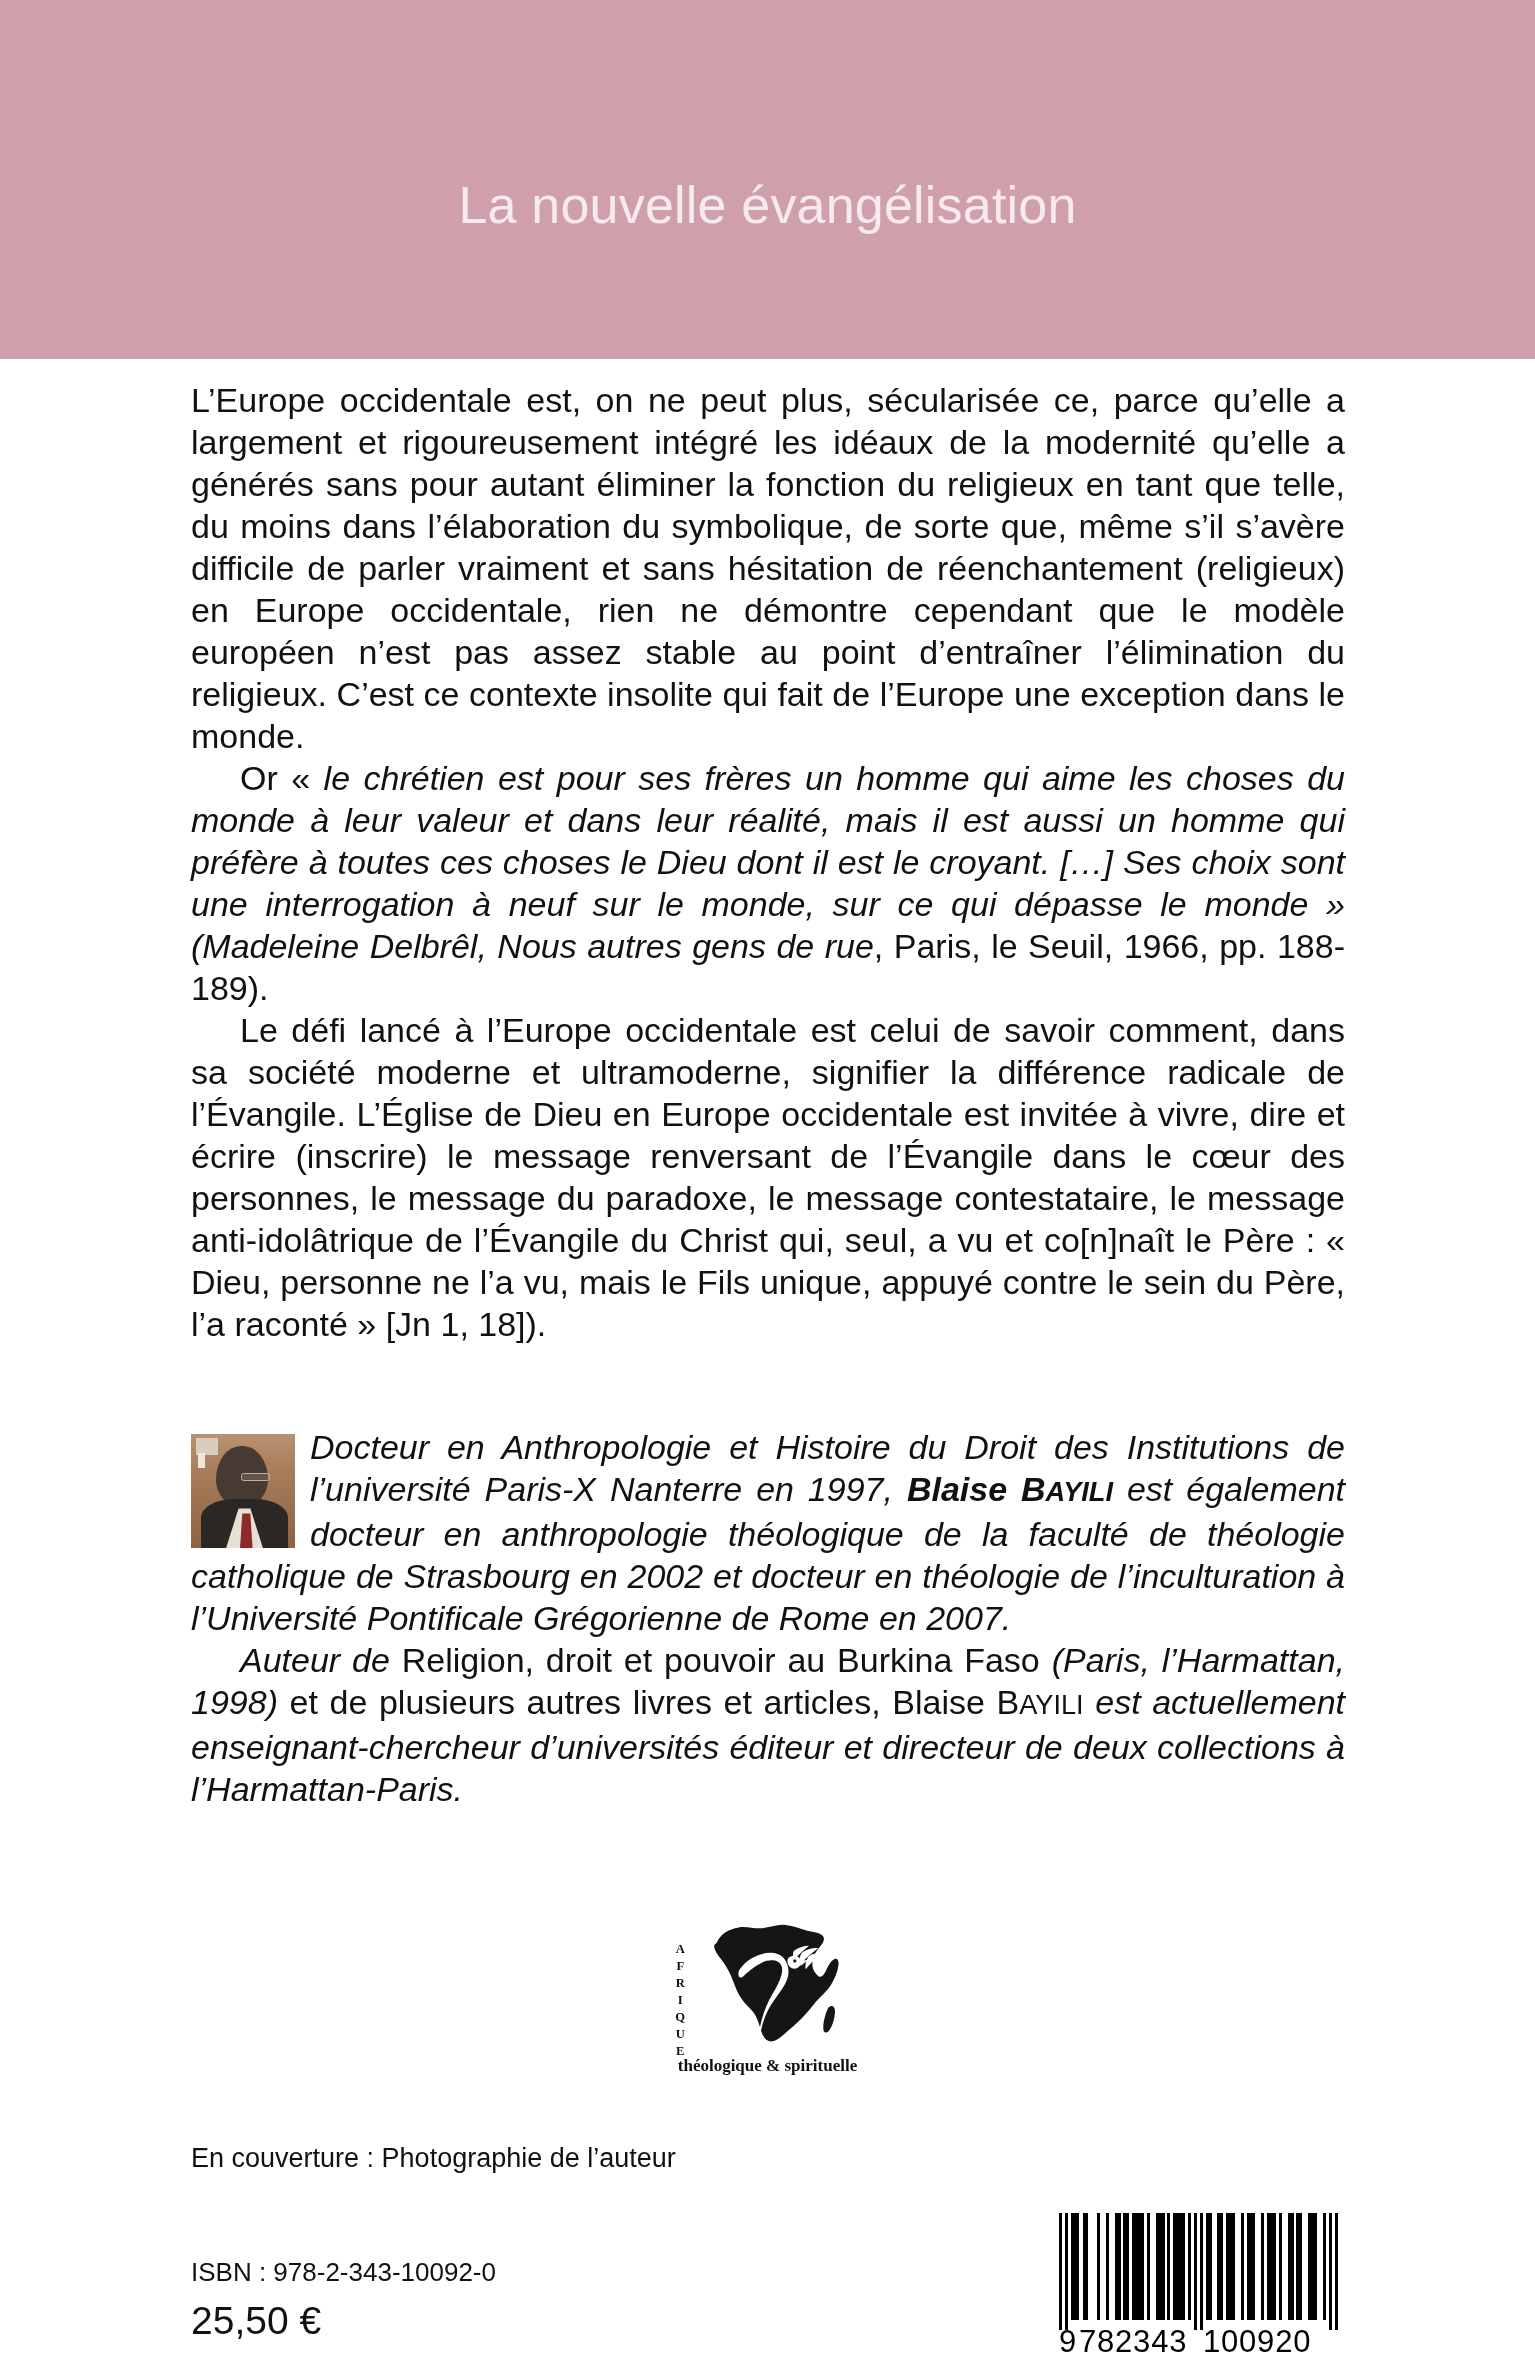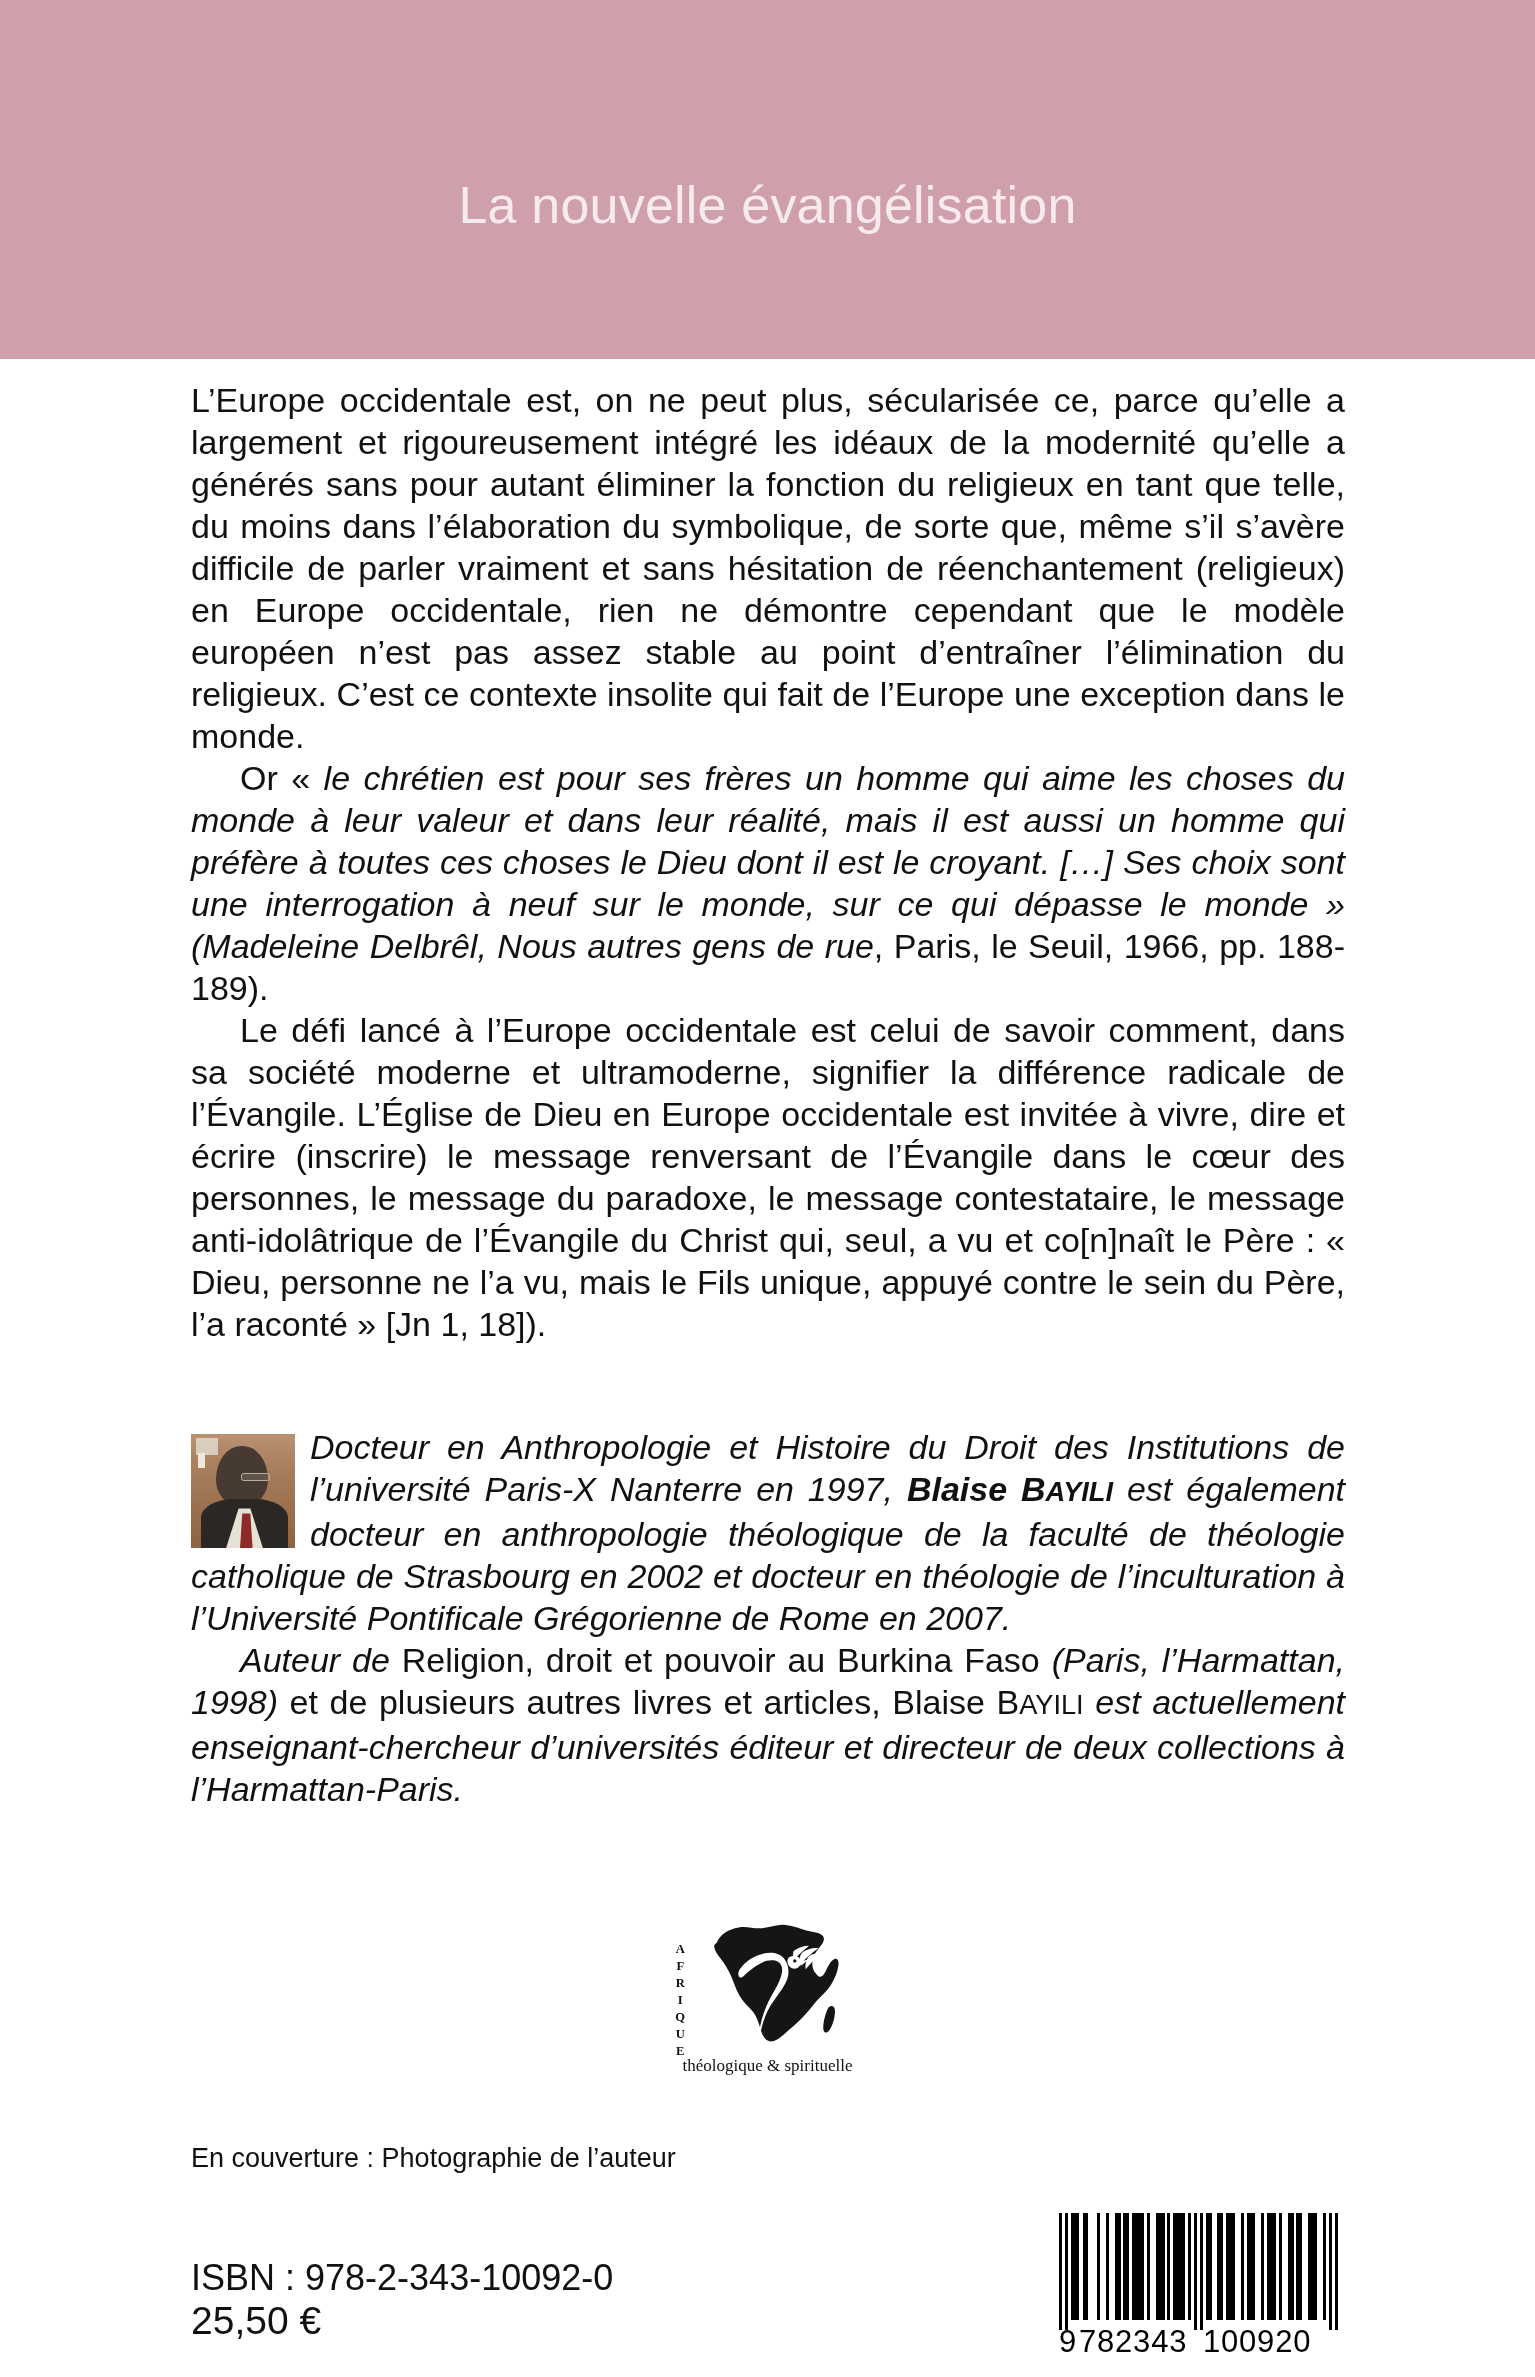--- a/index.html
+++ b/index.html
@@ -112,33 +112,33 @@
     position:absolute; left:0; top:35px;
     font-family:"Liberation Serif","DejaVu Serif",serif;
     font-size:12.6px; font-weight:bold; letter-spacing:0; line-height:17px;
     color:#111; text-align:center; width:18.5px;
   }
   .logo-vertical span{ display:block; }
   .logo-africa{ position:absolute; left:23.5px; top:8.4px; width:156px; height:134px; }
   .logo-caption{
     position:absolute; left:0; bottom:-1.7px; width:193px; text-align:center;
     font-family:"Liberation Serif","DejaVu Serif",serif;
-    font-size:17px; color:#111; white-space:nowrap;
+    font-size:17px; color:#111; white-space:nowrap;font-weight:bold;
   }
 
   
   .cover-credit{
     position:absolute; left:191px; top:2143px;
     font-size:27px;
     font-family:"Liberation Sans Narrow","Liberation Sans",sans-serif;
     white-space:nowrap;
   }
   .isbn-line{
     position:absolute; left:191px; top:2257px;
-    font-size:36px;
+    font-size:26px;
     font-family:"Liberation Sans Narrow","Liberation Sans",sans-serif;
     white-space:nowrap;
   }
   .price-line{
     position:absolute; left:191px; top:2299px;
     font-size:39px;
     font-family:"Liberation Sans Narrow","Liberation Sans",sans-serif;
     white-space:nowrap;
   }
   

